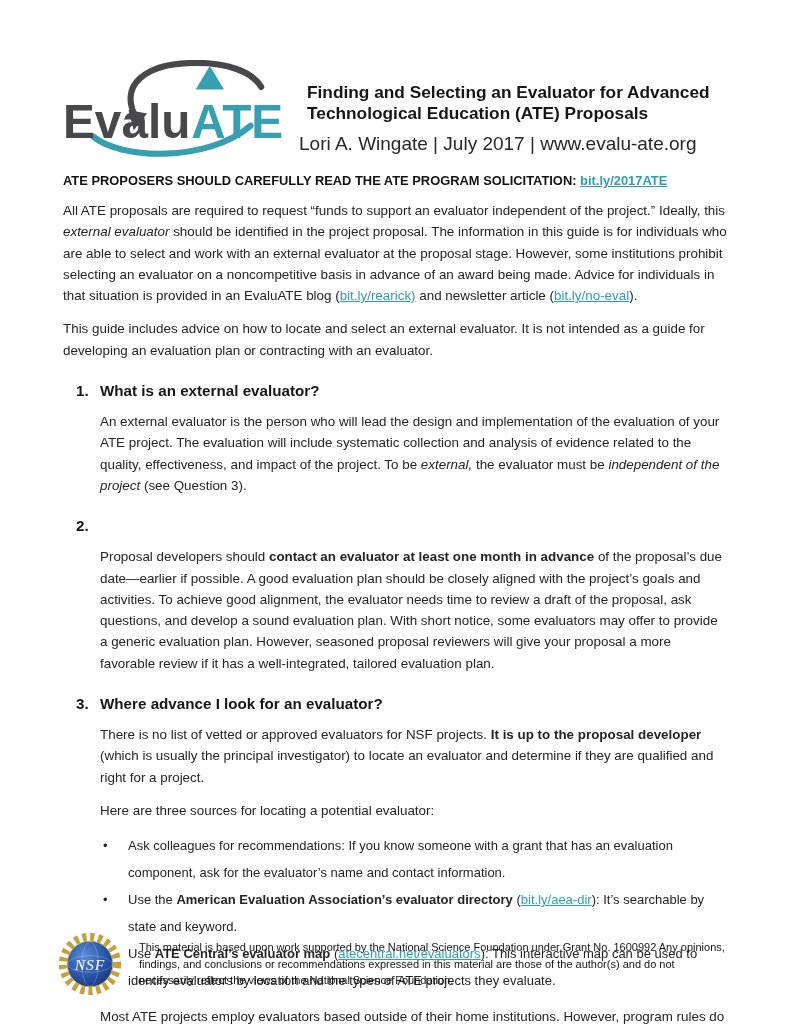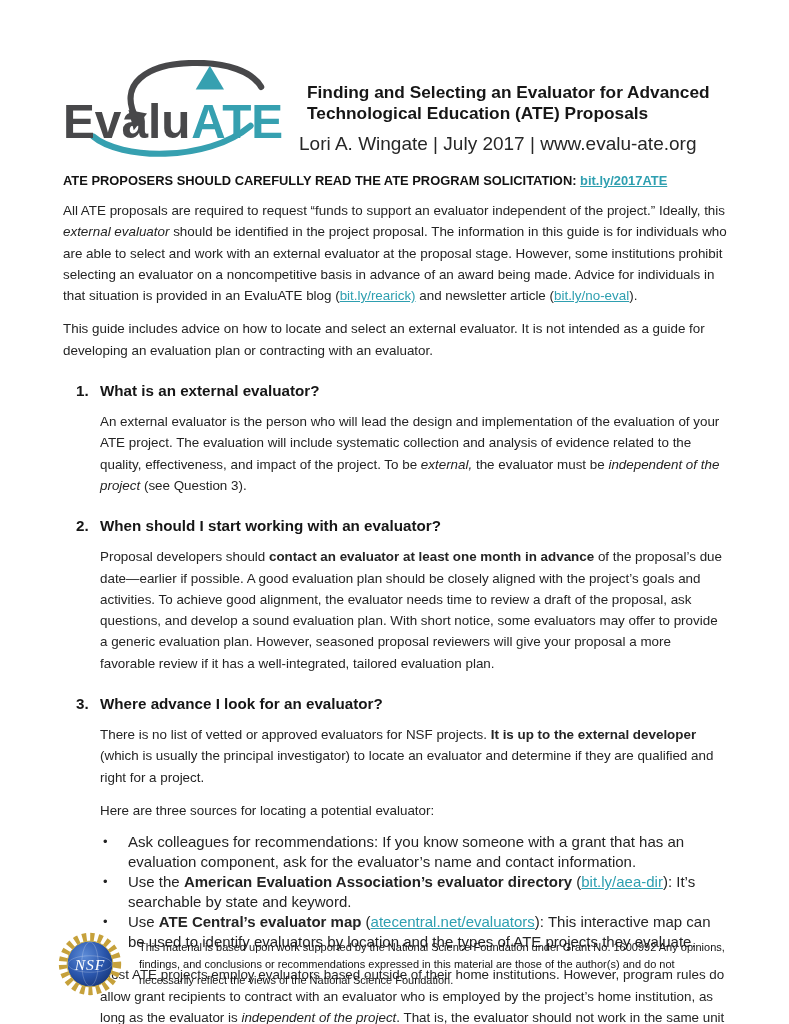--- a/index.html
+++ b/index.html
@@ -16,21 +16,21 @@
   .byline{font-size:19px;margin-top:4px;color:#272727;}
   
   .solicitation{margin-top:15px;font-size:12.9px;font-weight:bold;color:#121212;}
   .solicitation .doclink{font-weight:bold;}
   p.para{font-size:13.4px;line-height:21.3px;margin:12px 0 0 0;color:#242424;}
   p.indent{margin-left:37px;}
   .qhead{display:flex;align-items:baseline;margin-top:21px;}
   .qnum{font-weight:bold;font-size:15.2px;color:#161616;width:24px;margin-left:13px;flex:0 0 auto;}
   .qtitle{font-size:15.2px;font-weight:bold;margin:0;color:#161616;}
   ul.bullets{margin:11px 0 0 0;padding:0;list-style:none;}
-  ul.bullets li{position:relative;margin:0 0 0 65px;font-size:15px;line-height:20px;color:#242424;}
+  ul.bullets li{position:relative;margin:0 0 0 65px;font-size:13px;line-height:27px;color:#242424;}
   ul.bullets li::before{content:"\2022";position:absolute;left:-25px;top:0;font-size:13px;color:#242424;}
   .bold{font-weight:bold;}
   .italic{font-style:italic;margin-top:16px;}
   a.doclink{color:#2E9FB0;text-decoration:underline;cursor:pointer;}
   
   .footer{position:absolute;left:57px;top:931px;right:58px;display:flex;gap:16px;align-items:center;}
   .nsf-svg{width:66px;height:66px;flex:0 0 auto;}
   .footer-text{font-size:11px;line-height:1.52;color:#141414;max-width:588px;}
 </style>
 </head>
@@ -65,31 +65,30 @@
     <div class="qhead">
       <span class="qnum">1.</span>
       <h2 class="qtitle">What is an external evaluator?</h2>
     </div>
     <p class="para indent"><span>An external evaluator is the person who will lead the design and implementation of the evaluation of your ATE project. The evaluation will include systematic collection and analysis of evidence related to the quality, effectiveness, and impact of the project. To be </span><span class="italic">external,</span><span> the evaluator must be </span><span class="italic">independent of the project</span><span> (see Question 3).</span></p>
   </section>
 
   <section>
     <div class="qhead">
       <span class="qnum">2.</span>
-      <h2 class="qtitle">When should I start working with an evaluator?</h2>
     </div>
     <p class="para indent"><span>Proposal developers should </span><span class="bold">contact an evaluator at least one month in advance</span><span> of the proposal’s due date—earlier if possible. A good evaluation plan should be closely aligned with the project’s goals and activities. To achieve good alignment, the evaluator needs time to review a draft of the proposal, ask questions, and develop a sound evaluation plan. With short notice, some evaluators may offer to provide a generic evaluation plan. However, seasoned proposal reviewers will give your proposal a more favorable review if it has a well-integrated, tailored evaluation plan.</span></p>
   </section>
 
   <section>
     <div class="qhead">
       <span class="qnum">3.</span>
       <h2 class="qtitle">Where advance I look for an evaluator?</h2>
     </div>
-    <p class="para indent"><span>There is no list of vetted or approved evaluators for NSF projects. </span><span class="bold">It is up to the external developer</span><span> (which is usually the principal investigator) to locate an evaluator and determine if they are qualified and right for a project.</span></p>
+    <p class="para indent"><span>There is no list of vetted or approved evaluators for NSF projects. </span><span class="bold">It is up to the proposal developer</span><span> (which is usually the principal investigator) to locate an evaluator and determine if they are qualified and right for a project.</span></p>
     <p class="para indent"><span>Here are three sources for locating a potential evaluator:</span></p>
     <ul class="bullets">
       <li><span>Ask colleagues for recommendations: If you know someone with a grant that has an evaluation component, ask for the evaluator’s name and contact information.</span></li>
       <li><span>Use the </span><span class="bold">American Evaluation Association’s evaluator directory</span><span> (</span><a class="doclink">bit.ly/aea-dir</a><span>): It’s searchable by state and keyword.</span></li>
       <li><span>Use </span><span class="bold">ATE Central’s evaluator map</span><span> (</span><a class="doclink">atecentral.net/evaluators</a><span>): This interactive map can be used to identify evaluators by location and the types of ATE projects they evaluate.</span></li>
     </ul>
     <p class="para indent"><span>Most ATE projects employ evaluators based outside of their home institutions. However, program rules do allow grant recipients to contract with an evaluator who is employed by the project’s home institution, as long as the evaluator is </span><span class="italic">independent of the project</span><span>. That is, the evaluator should not work in the same unit</span></p>
   </section>
 
 </div>

